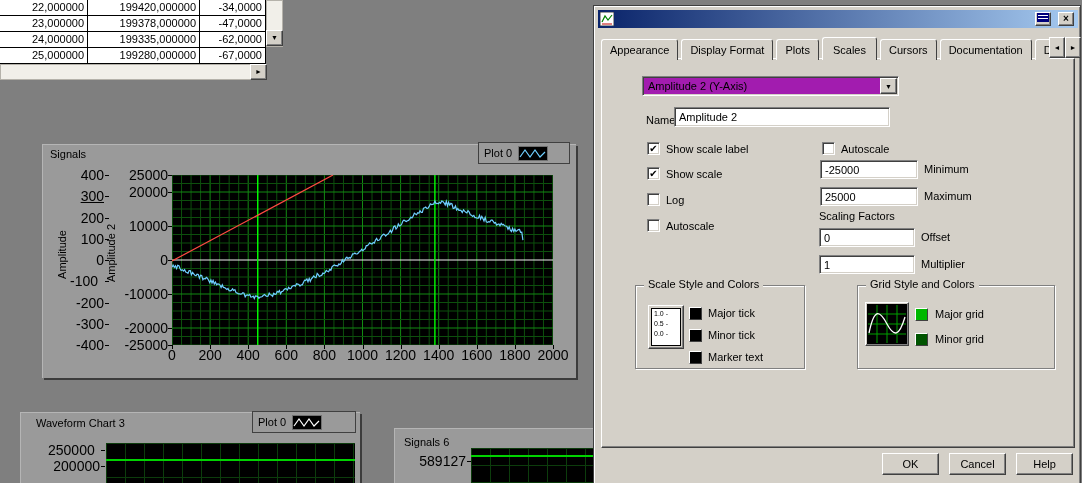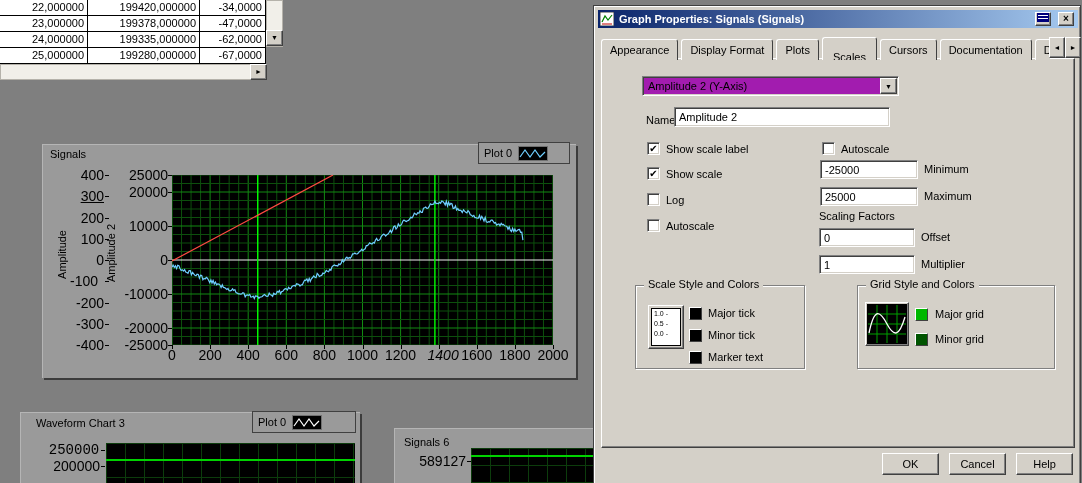--- a/index.html
+++ b/index.html
@@ -42,21 +42,21 @@
   #title-text{color:#fff;font-weight:bold;font-size:11px;margin-left:5px;white-space:nowrap}
   .ticon{width:14px;height:14px;margin-left:2px;flex:0 0 auto}
   .tbtn{position:absolute;top:2px;width:16px;height:14px;background:#d4d0c8;border:1px solid;
         border-color:#fff #404040 #404040 #fff;box-shadow:inset -1px -1px 0 #808080;
         font-size:10px;line-height:11px;text-align:center;font-weight:bold;color:#000}
   #tabstrip{position:absolute;left:7px;top:31px;width:449px;height:23px;overflow:hidden;
             white-space:nowrap;z-index:6}
   .tab{display:inline-block;height:21px;line-height:20px;margin-top:2px;padding:0 8px;background:#d4d0c8;
        border:1px solid;border-color:#fff #404040 #404040 #fff;border-bottom:none;
        border-radius:3px 3px 0 0;vertical-align:top}
-  .tab.active{height:23px;line-height:22px;margin-top:0;position:relative;z-index:7;padding:8px 10px}
+  .tab.active{height:23px;line-height:22px;margin-top:0;position:relative;z-index:7;padding:1px 10px}
   .spin-btn{position:absolute;width:16px;height:21px;background:#d4d0c8;border:1px solid;
             border-color:#fff #404040 #404040 #fff;box-shadow:inset -1px -1px 0 #808080;
             text-align:center;font-size:7px;line-height:19px;z-index:8}
   #tabpanel{position:absolute;left:7px;top:52px;width:474px;height:390px;background:#d4d0c8;
             border:1px solid;border-color:#fff #404040 #404040 #fff;box-shadow:inset -1px -1px 0 #808080}
   .flabel{position:absolute;font-size:11px;white-space:nowrap}
   .tfield{position:absolute;background:#fff;border:1px solid;border-color:#808080 #fff #fff #808080;
           box-shadow:inset 1px 1px 0 #404040,inset -1px -1px 0 #d4d0c8;
           font-family:inherit;font-size:11px;padding:0 4px;color:#000;outline:none}
   #axis-select{position:absolute;left:40px;top:17px;width:257px;height:20px;background:#a21caf;
@@ -217,21 +217,20 @@
 
   <div id="dialog">
     <div id="titlebar">
       <span class="ticon">
         <svg width="14" height="14" viewBox="0 0 14 14">
           <rect width="14" height="14" fill="#fff" stroke="#404040"></rect>
           <polyline points="2,10 5,4 8,8 12,3" fill="none" stroke="#008000" stroke-width="1.2"></polyline>
           <line x1="2" y1="12" x2="12" y2="12" stroke="#c00000"></line>
         </svg>
       </span>
-      <span id="title-text">Graph Properties: Signals (Signals)</span>
       <span class="tbtn" style="left:437px">
         <svg width="12" height="9" viewBox="0 0 12 9">
           <rect width="12" height="9" fill="#00007b"></rect>
           <rect x="1" y="2" width="10" height="1" fill="#fff"></rect>
           <rect x="1" y="5" width="10" height="1" fill="#fff"></rect>
         </svg>
       </span>
       <span class="tbtn" style="left:460px">
         <span>×</span>
       </span>
@@ -384,29 +383,29 @@
     <div class="ticklab" style="left: 228.2px; top: 349px; width: 40px; text-align: center;">400</div>
     <div class="tickmark" style="left: 248.2px; top: 345px; width: 1px; height: 4px;"></div>
     <div class="ticklab" style="left: 266.3px; top: 349px; width: 40px; text-align: center;">600</div>
     <div class="tickmark" style="left: 286.3px; top: 345px; width: 1px; height: 4px;"></div>
     <div class="ticklab" style="left: 304.4px; top: 349px; width: 40px; text-align: center;">800</div>
     <div class="tickmark" style="left: 324.4px; top: 345px; width: 1px; height: 4px;"></div>
     <div class="ticklab" style="left: 342.5px; top: 349px; width: 40px; text-align: center;">1000</div>
     <div class="tickmark" style="left: 362.5px; top: 345px; width: 1px; height: 4px;"></div>
     <div class="ticklab" style="left: 380.6px; top: 349px; width: 40px; text-align: center;">1200</div>
     <div class="tickmark" style="left: 400.6px; top: 345px; width: 1px; height: 4px;"></div>
-    <div class="ticklab" style="left: 418.7px; top: 349px; width: 40px; text-align: right; font-style: italic;">1400</div>
+    <div class="ticklab" style="left: 418.7px; top: 349px; width: 40px; text-align: center;">1400</div>
     <div class="tickmark" style="left: 438.7px; top: 345px; width: 1px; height: 4px;"></div>
     <div class="ticklab" style="left: 456.8px; top: 349px; width: 40px; text-align: center;">1600</div>
     <div class="tickmark" style="left: 476.8px; top: 345px; width: 1px; height: 4px;"></div>
     <div class="ticklab" style="left: 494.9px; top: 349px; width: 40px; text-align: center;">1800</div>
     <div class="tickmark" style="left: 514.9px; top: 345px; width: 1px; height: 4px;"></div>
     <div class="ticklab" style="left: 533px; top: 349px; width: 40px; text-align: center;">2000</div>
     <div class="tickmark" style="left: 553px; top: 345px; width: 1px; height: 4px;"></div>
-    <div class="ticklab" style="left: 48px; top: 444.04px; width: 52px; text-align: center; font-family: Liberation Mono, monospace;">250000</div>
+    <div class="ticklab" style="left: 48px; top: 444.04px; width: 52px; text-align: left;">250000</div>
     <div class="tickmark" style="left: 101px; top: 450.04px; width: 4px; height: 1px;"></div>
     <div class="ticklab" style="left: 48px; top: 460.04px; width: 52px; text-align: right;">200000</div>
     <div class="tickmark" style="left: 101px; top: 466.04px; width: 4px; height: 1px;"></div>
     <div style="position: absolute; left: 106px; top: 459px; width: 249px; height: 2px; background: rgb(0, 210, 0);"></div>
     <div class="ticklab" style="left: 414px; top: 454.935px; width: 52px; text-align: right;">589127</div>
     <div class="tickmark" style="left: 467px; top: 460.935px; width: 4px; height: 1px;"></div>
     <div style="position: absolute; left: 471px; top: 455px; width: 122px; height: 2px; background: rgb(0, 210, 0);"></div>
   </div>
 
 </body></html>

